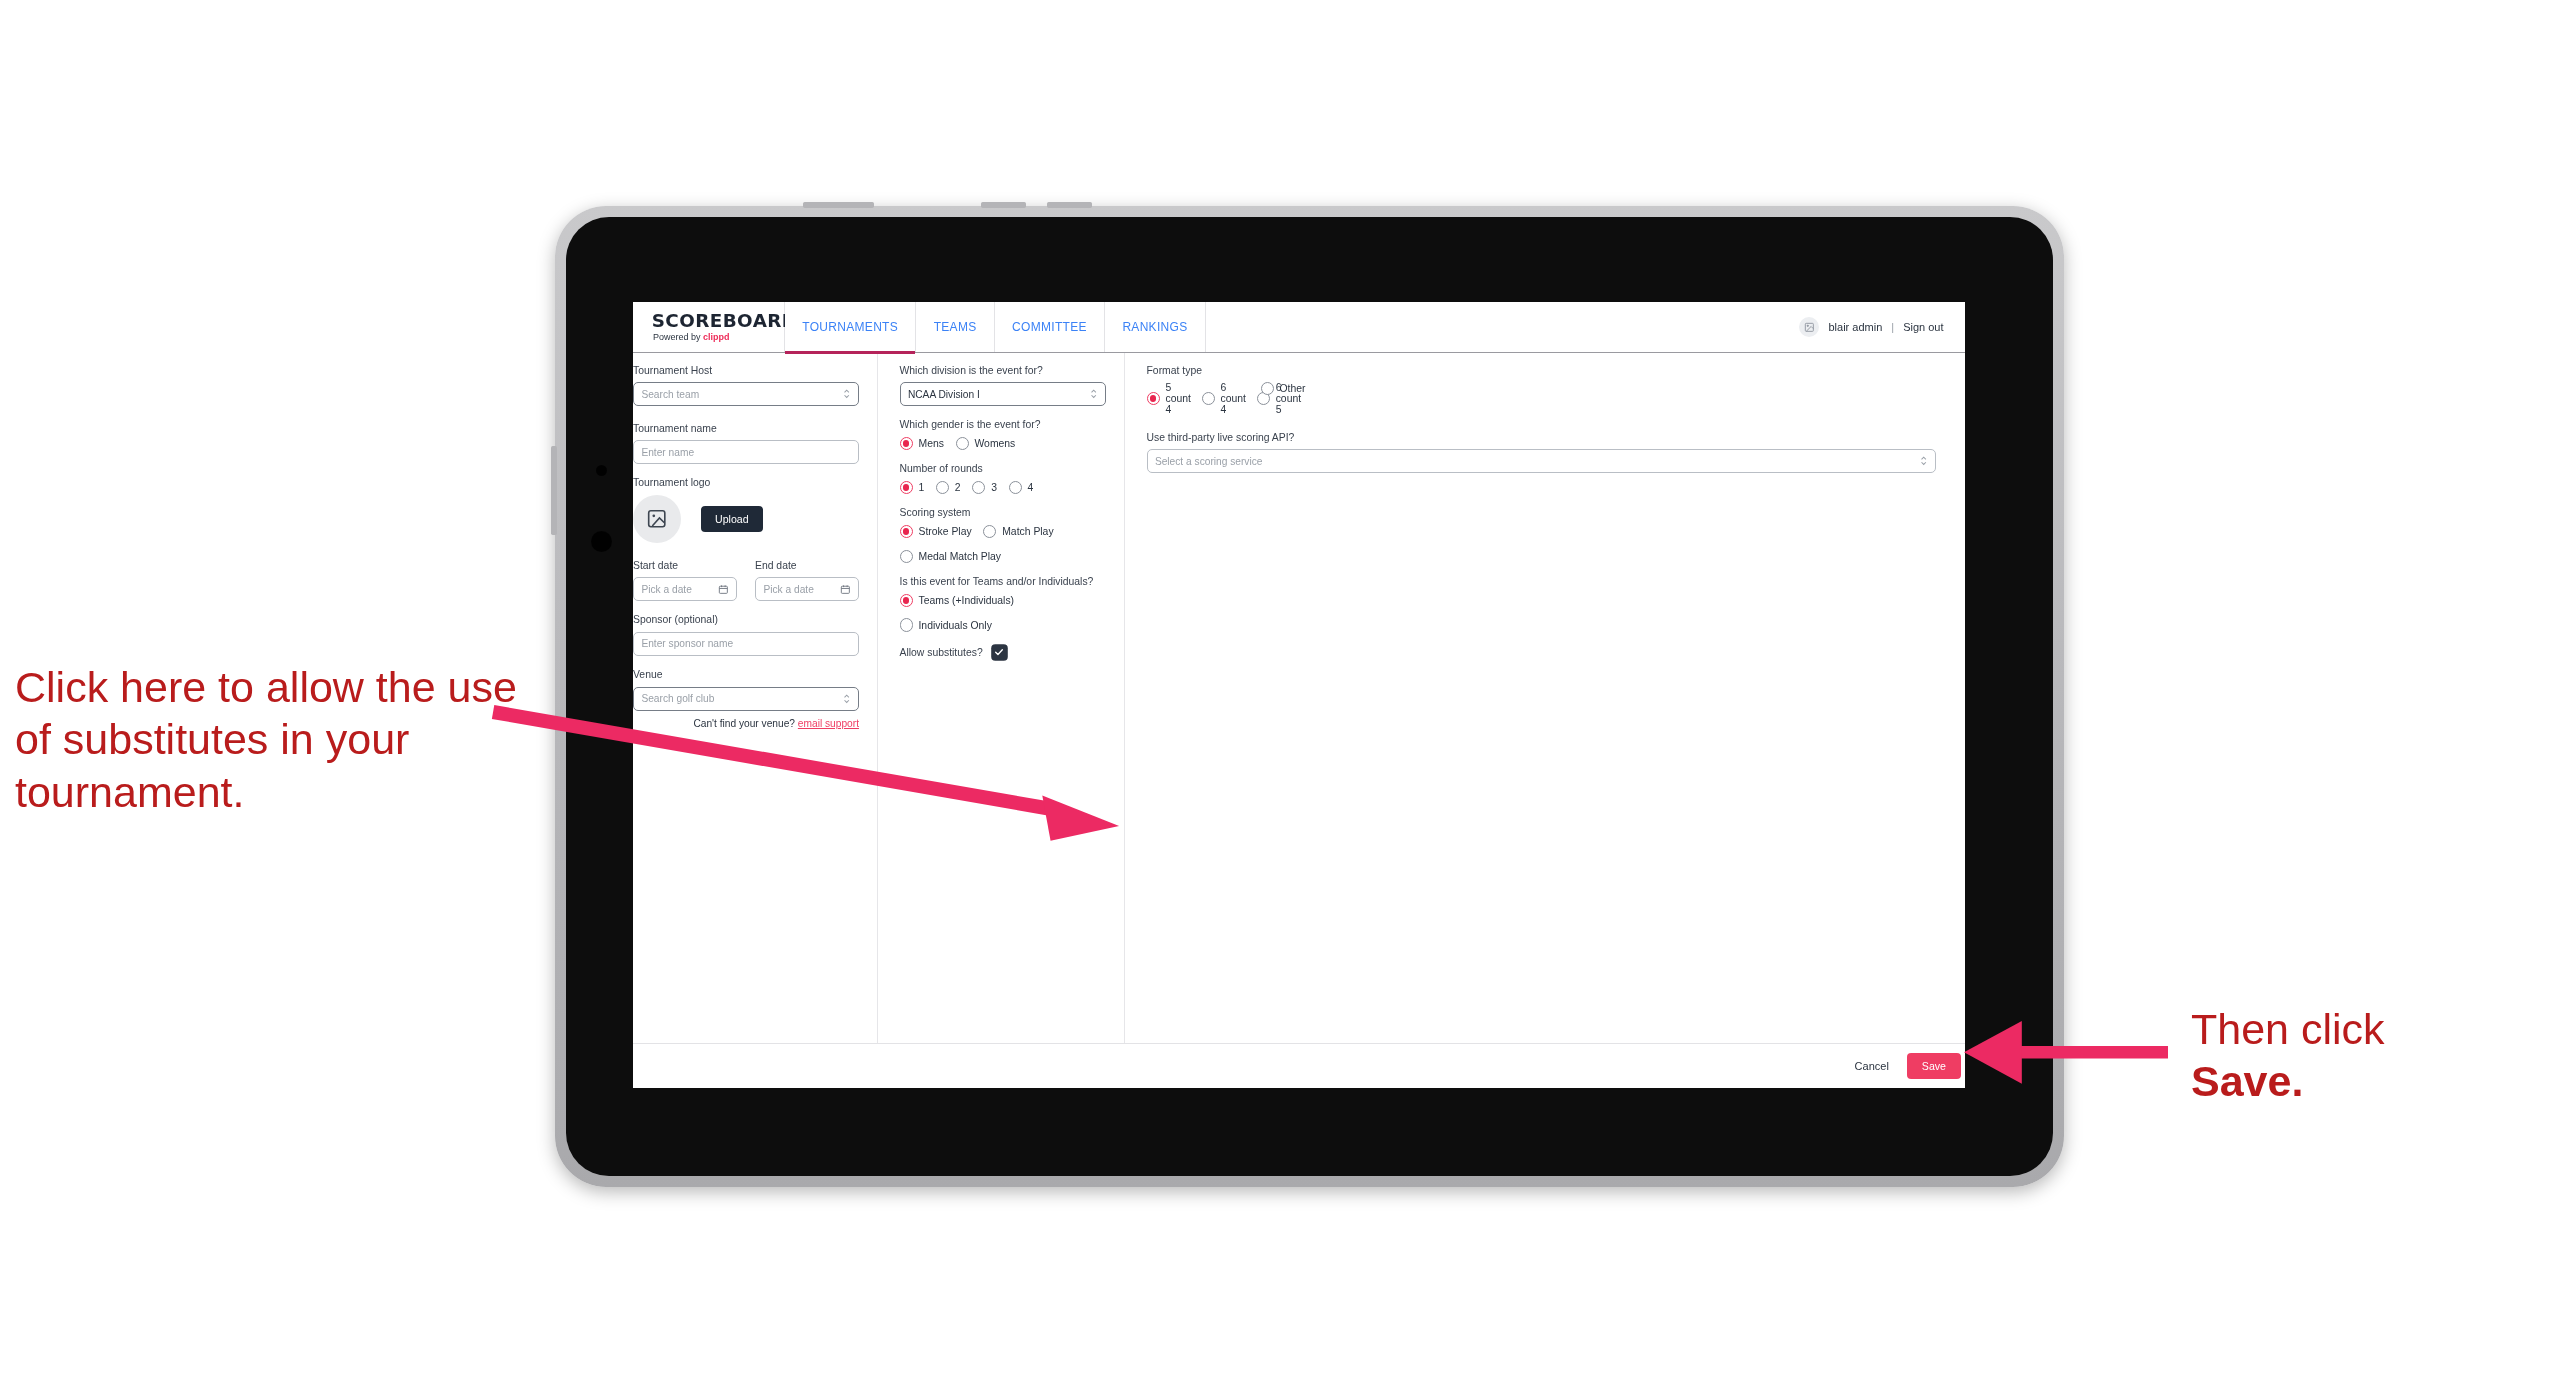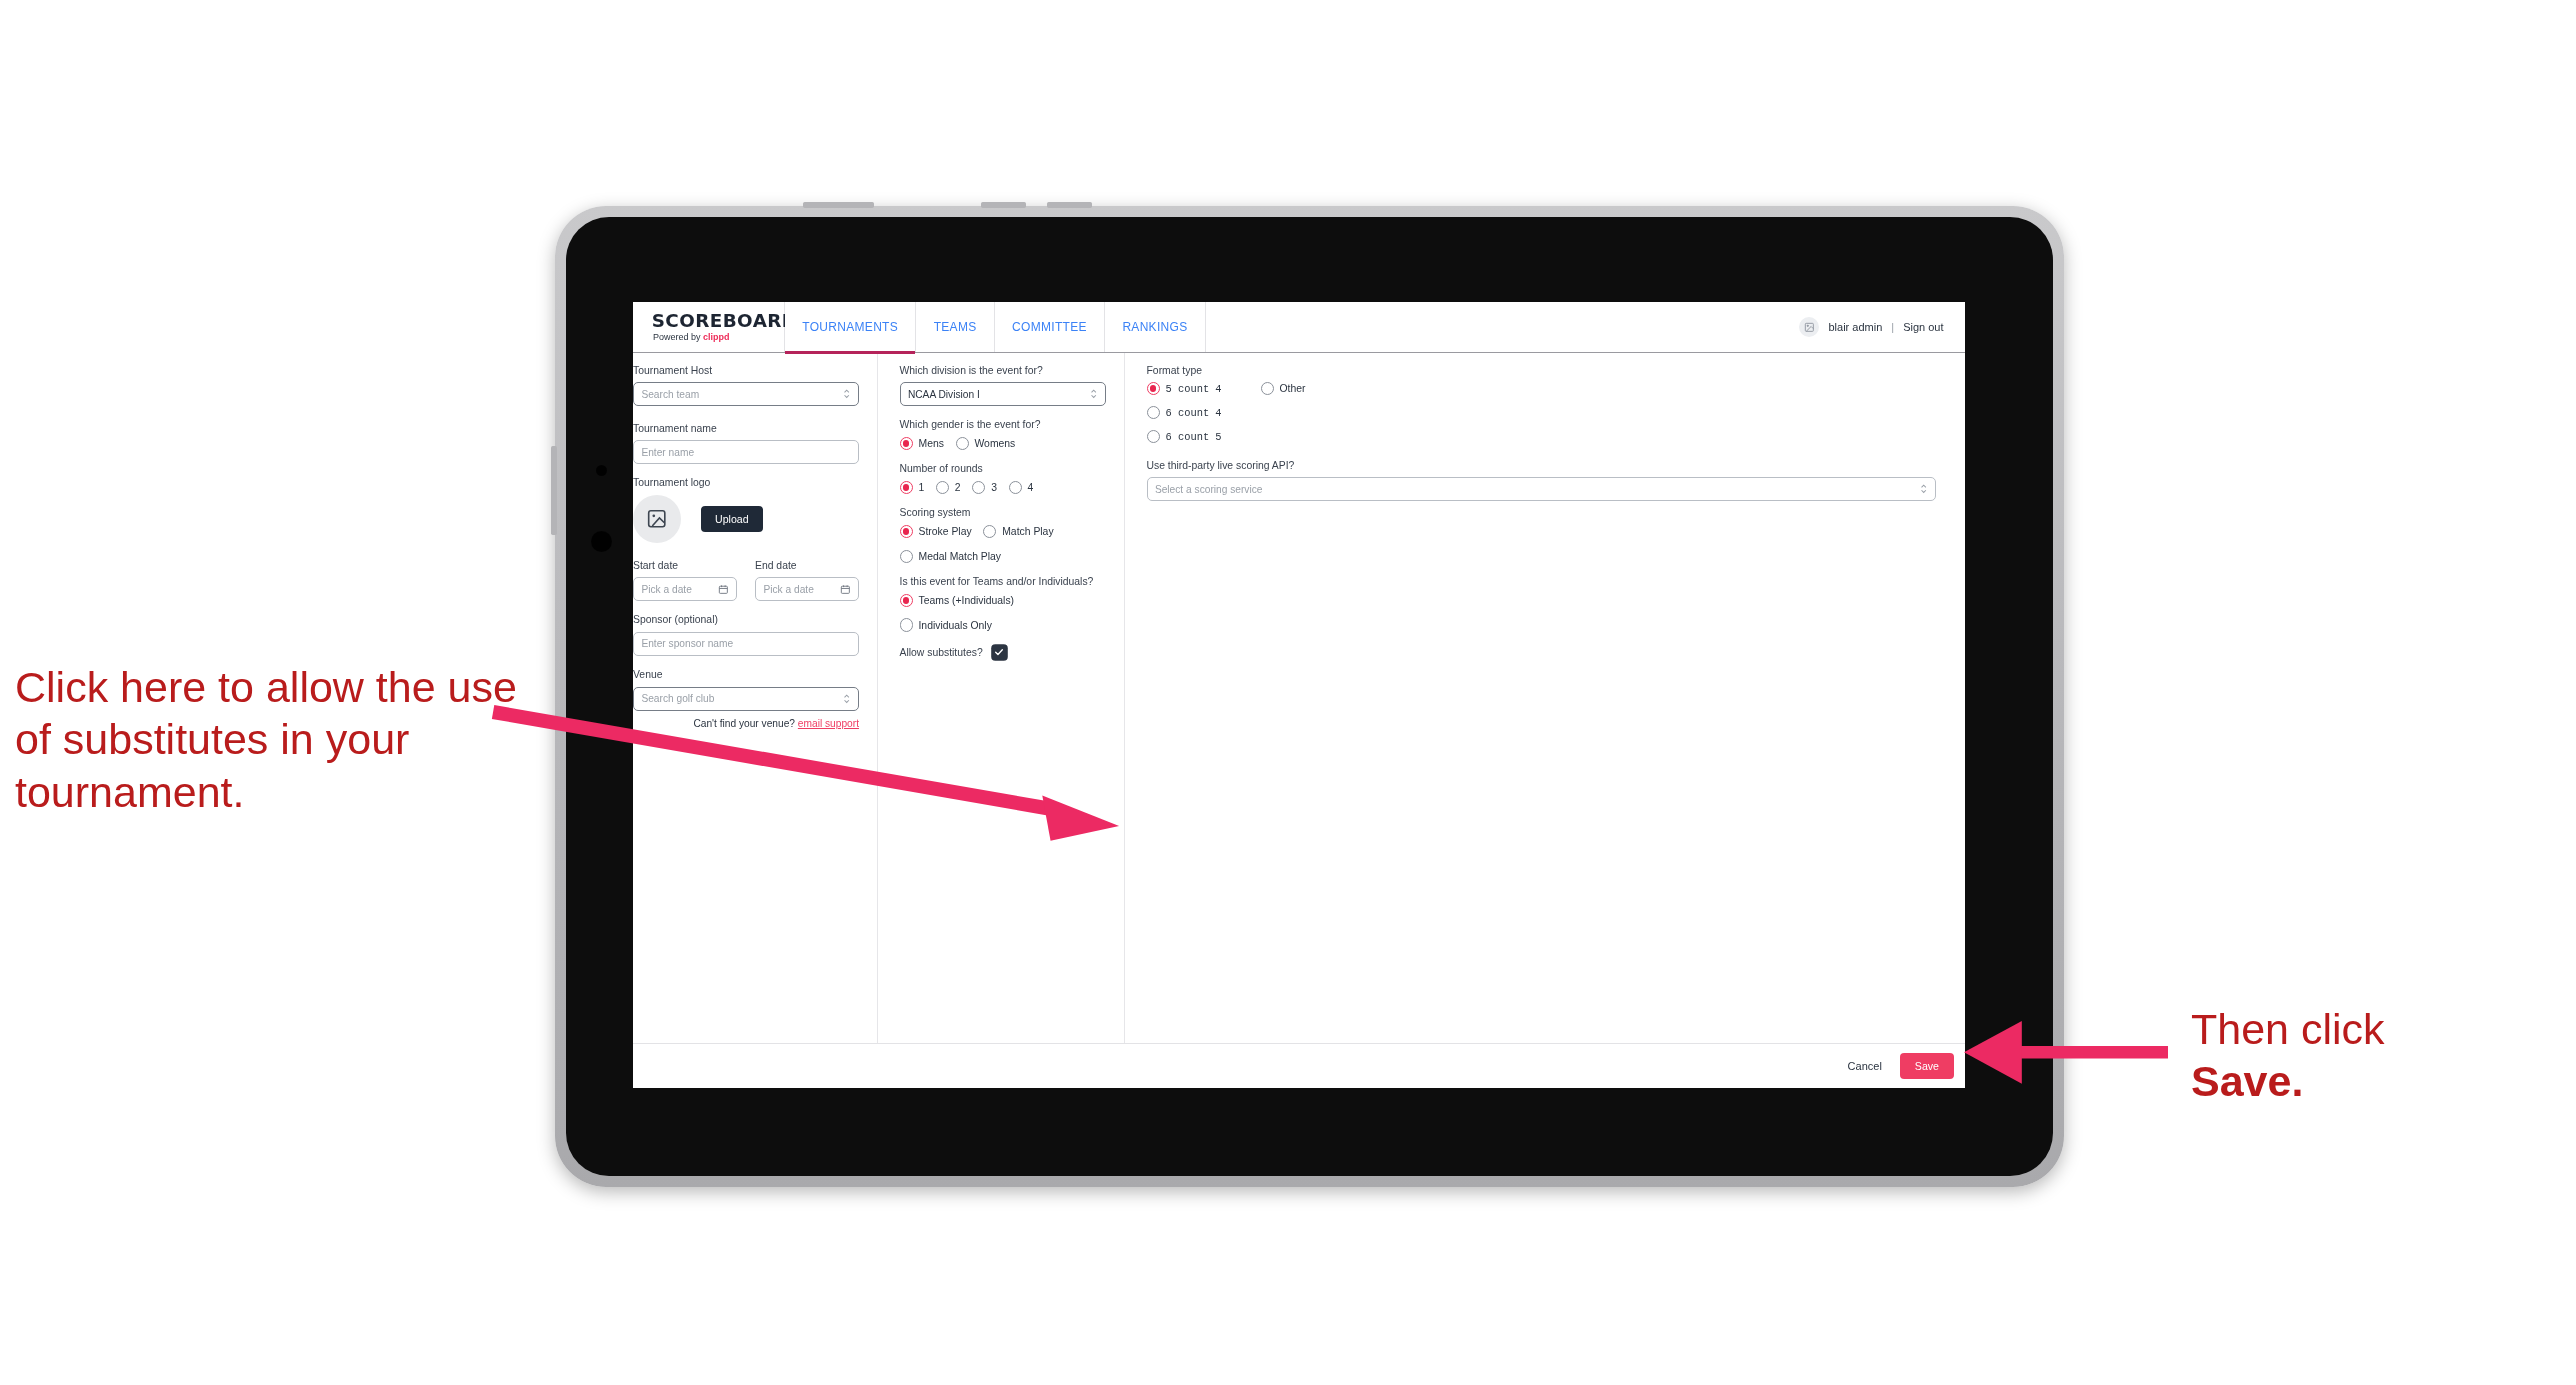--- a/index.html
+++ b/index.html
@@ -151,37 +151,37 @@
     width: 13.2px; height:13.2px; border-radius:50%;
     border: 1.3px solid #8b919a; background:#fff;
     display:flex; align-items:center; justify-content:center; flex:none;
   }
   .rb.on { border-color:#ef3d63; }
   .rb.on::after {
     content:""; width: 6.6px; height:6.6px; border-radius:50%; background:#e8264f;
   }
 
   #fmt-grid { display:flex; }
-  #fmt-col-a { width: 114px; display:flex; flex-direction:column; gap: 10.7px; font-family: Liberation Mono, monospace; }
+  #fmt-col-a { width: 114px; display:flex; flex-direction:row; gap: 10.7px; }
   #fmt-col-b { display:flex; flex-direction:column; }
 
   
   #subs-row { display:flex; align-items:center; gap: 9px; }
   #subs-box {
     width: 15px; height:15px; border-radius:3.3px; background:#2c3542;
     display:flex; align-items:center; justify-content:center; cursor:pointer;
     box-shadow: 0 0 0 0.8px #2c3542;
   }
 
   
   #app-footer {
     height: 45px; min-height:45px; background:#fff;
     border-top: 0.8px solid #e3e3e6;
     display:flex; align-items:center; justify-content:flex-end;
-    gap: 18px; padding-right: 11px;
+    gap: 18px; padding-right: 4px;
   }
   #cancel-btn { font-size: 11px; color:#2b3440; cursor:pointer; }
   #save-btn {
     background:#ef3d63; color:#fff; font-size: 10.6px;
     padding: 6.6px 15px; border-radius:4.1px; cursor:pointer;
   }
 
   
   .annot { position:absolute; color:#b91c1c; line-height: 1.22; }
   #annot-left {

